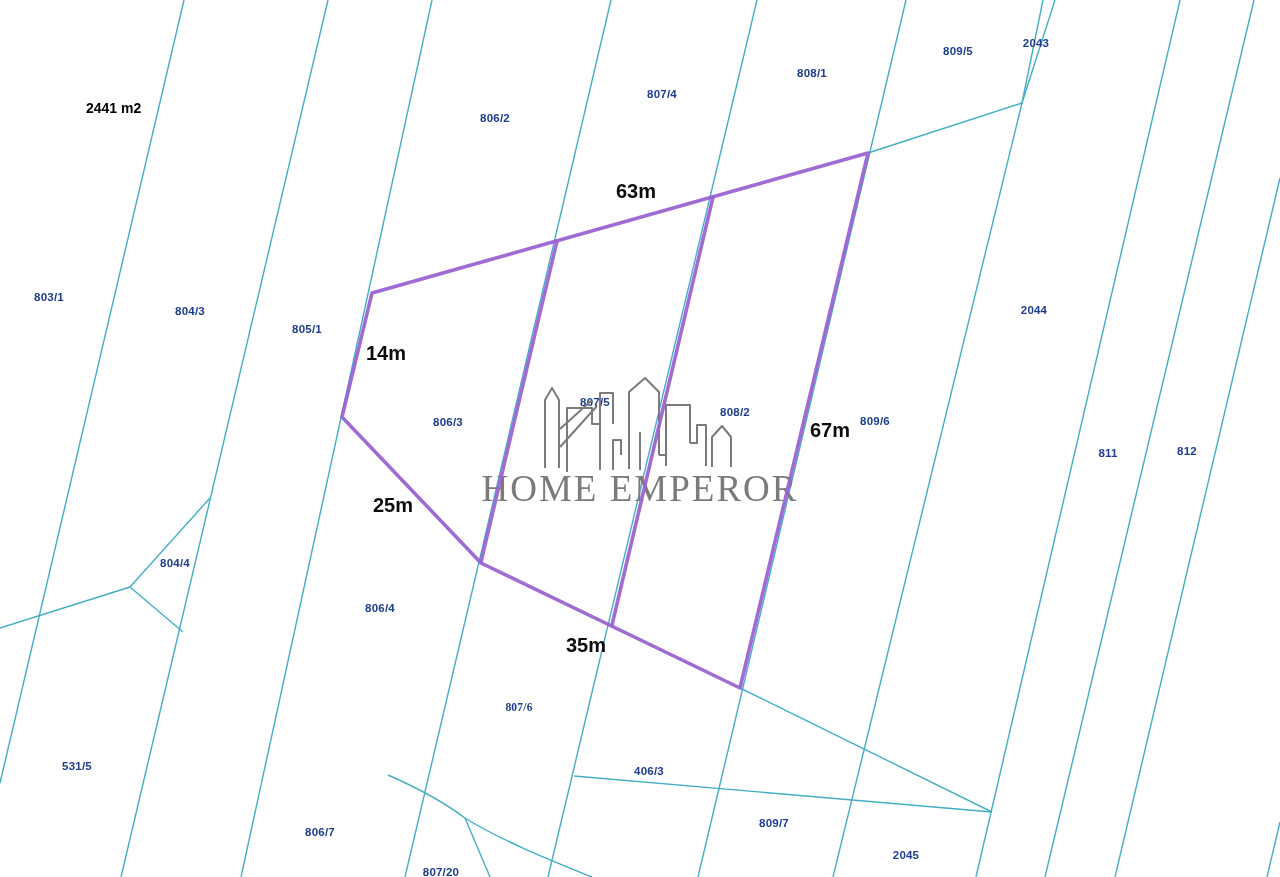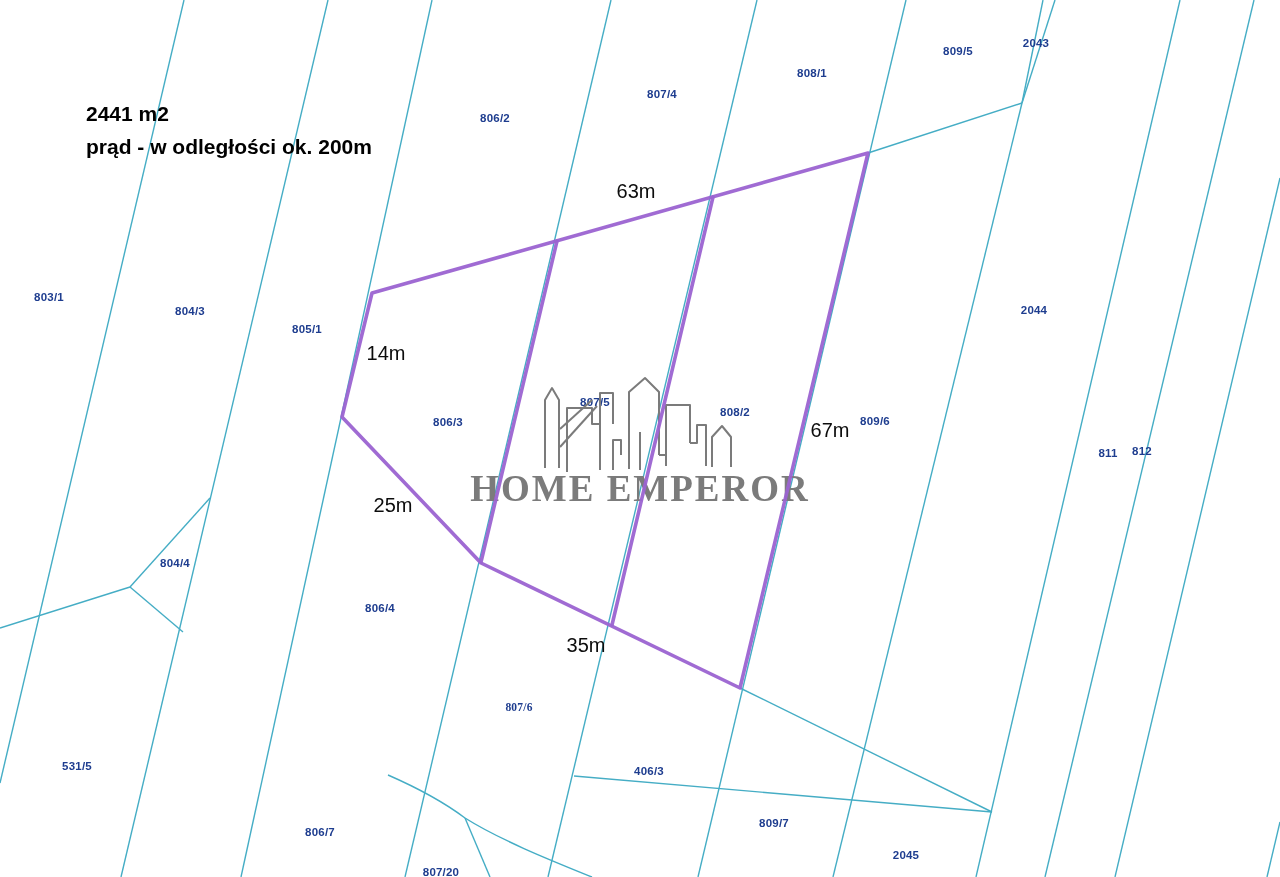--- a/index.html
+++ b/index.html
@@ -21,29 +21,29 @@
   .purple{stroke:var(--highlight);stroke-width:3.6;fill:none;stroke-opacity:.95;stroke-linejoin:round;stroke-linecap:round;}
   .skyline{stroke:var(--logo);stroke-width:2;fill:none;stroke-linejoin:round;}
   #labels{position:absolute;left:0;top:0;width:100%;height:100%;pointer-events:none;}
   .parcel-label{
     position:absolute;transform:translate(-50%,-50%);
     color:var(--parcel-label);font-size:11.5px;font-weight:700;
     white-space:nowrap;letter-spacing:.2px;
   }
   .dim-label{
     position:absolute;transform:translate(-50%,-50%);
-    color:var(--dimension-label);font-size:20px;font-weight:400;white-space:nowrap;
+    color:var(--dimension-label);font-size:20px;font-weight:700;white-space:nowrap;
   }
   #annotation{
     position:absolute;left:86px;top:98px;
-    color:#000;font-size:21px;font-weight:700;line-height:1.55;white-space:nowrap;
+    color:#000;font-size:14px;font-weight:700;line-height:1.55;white-space:nowrap;
   }
   #logo-text{
     position:absolute;left:640px;top:488px;transform:translate(-50%,-50%);
-    font-family:"Liberation Serif",serif;font-weight:700;
+    font-family:"Liberation Serif",serif;font-weight:400;
     font-size:37px;letter-spacing:2px;color:var(--logo);white-space:nowrap;
   }
 </style>
 </head>
 <body>
 
 <div id="viewport">
 
   <svg width="1280" height="877" viewBox="0 0 1280 877">
     <g class="cyan">
@@ -79,21 +79,21 @@
       <div class="parcel-label" style="left: 662px; top: 94px;">807/4</div>
       <div class="parcel-label" style="left: 812px; top: 73px;">808/1</div>
       <div class="parcel-label" style="left: 958px; top: 51px;">809/5</div>
       <div class="parcel-label" style="left: 1036px; top: 43px;">2043</div>
       <div class="parcel-label" style="left: 1034px; top: 310px; text-align: center;">2044</div>
       <div class="parcel-label" style="left: 448px; top: 378px; margin-top: 44px;">806/3</div>
       <div class="parcel-label" style="left: 595px; top: 402px;">807/5</div>
       <div class="parcel-label" style="left: 735px; top: 412px;">808/2</div>
       <div class="parcel-label" style="left: 875px; top: 421px;">809/6</div>
       <div class="parcel-label" style="left: 1108px; top: 453px;">811</div>
-      <div class="parcel-label" style="left: 1134px; top: 451px; padding-left: 16px;">812</div>
+      <div class="parcel-label" style="left: 1179px; top: 451px; padding-left: 16px;">812</div>
       <div class="parcel-label" style="left: 175px; top: 563px;">804/4</div>
       <div class="parcel-label" style="left: 380px; top: 608px;">806/4</div>
       <div class="parcel-label" style="left: 519px; top: 707px; font-family: Liberation Serif, serif;">807/6</div>
       <div class="parcel-label" style="left: 649px; top: 771px;">406/3</div>
       <div class="parcel-label" style="left: 77px; top: 766px;">531/5</div>
       <div class="parcel-label" style="left: 320px; top: 832px;">806/7</div>
       <div class="parcel-label" style="left: 441px; top: 872px;">807/20</div>
       <div class="parcel-label" style="left: 774px; top: 823px;">809/7</div>
       <div class="parcel-label" style="left: 906px; top: 855px;">2045</div>
       <div class="dim-label" style="left: 636px; top: 191px;">63m</div>
@@ -125,16 +125,15 @@
   <svg width="1280" height="877" viewBox="0 0 1280 877">
     <g class="purple">
       <path d="M372 293 L868 153 L740 688 L481 563 L342 417 Z"></path>
       <path d="M557 241 L481 562"></path>
       <path d="M713 197 L612 625"></path>
     </g>
   </svg>
 
   <div id="annotation">
     <div>2441 m2</div>
-    <div>prąd - w odległości ok. 200m</div>
   </div>
 
 </div>
 
 </body></html>

